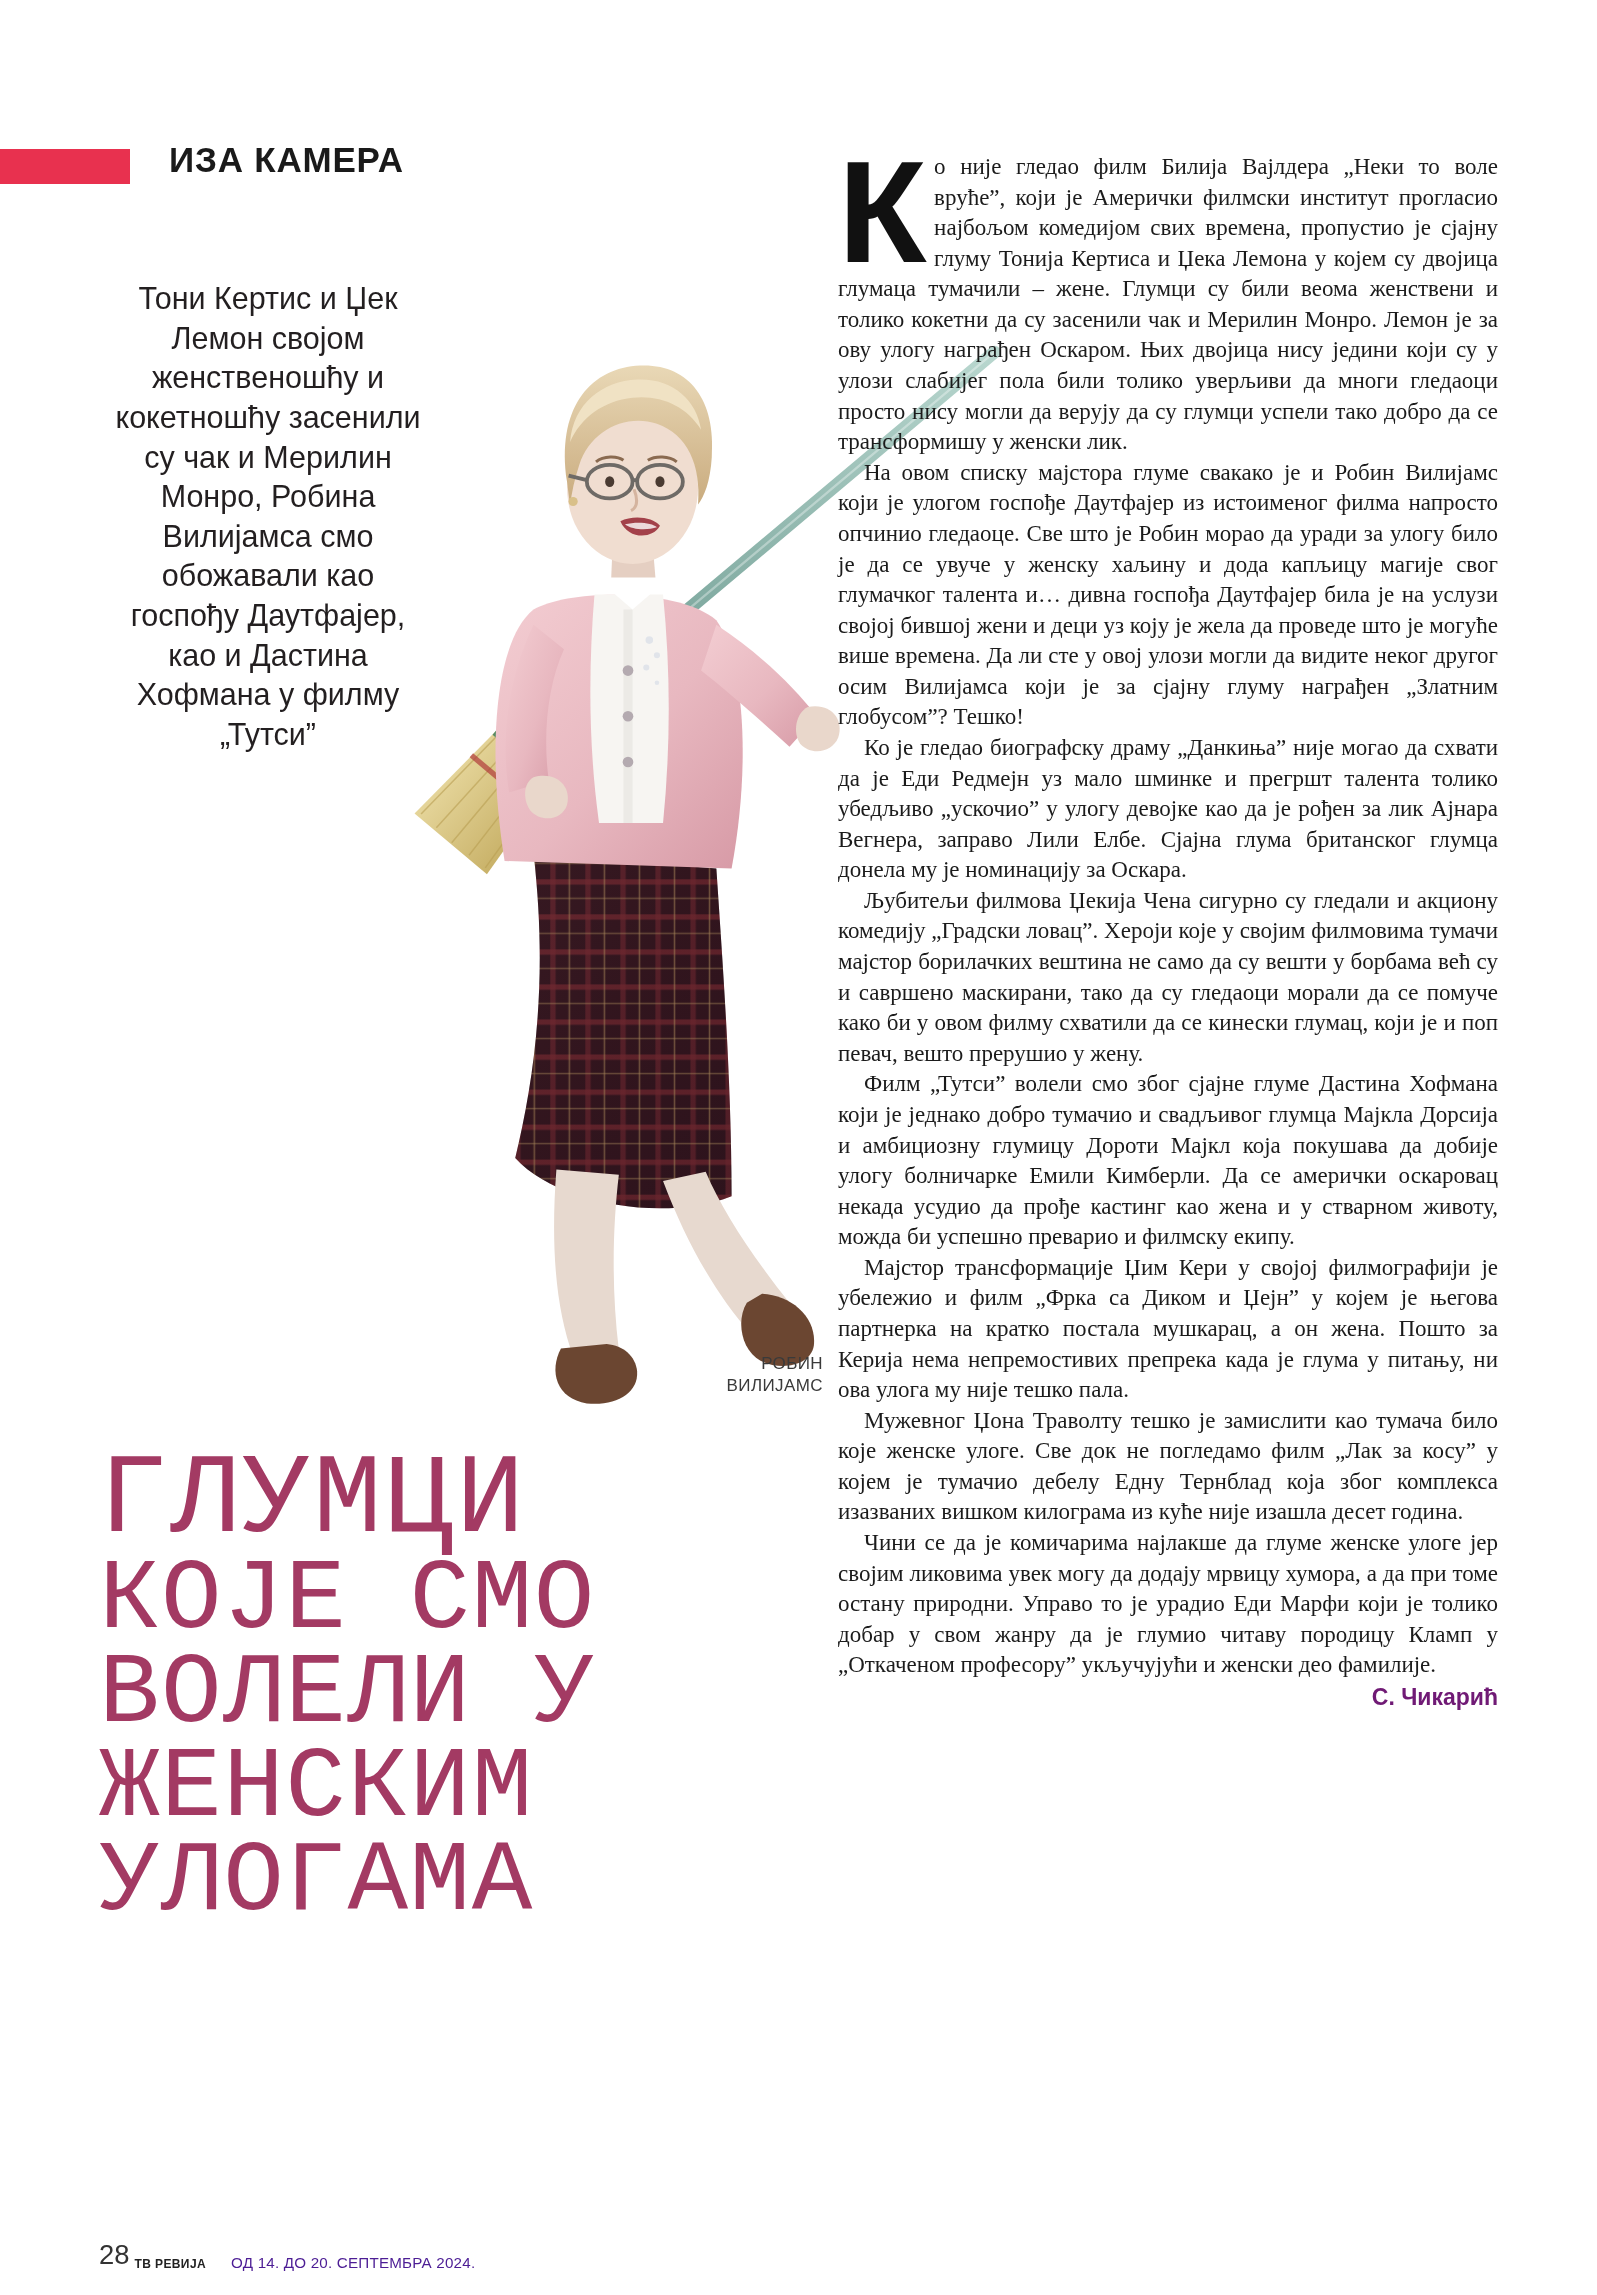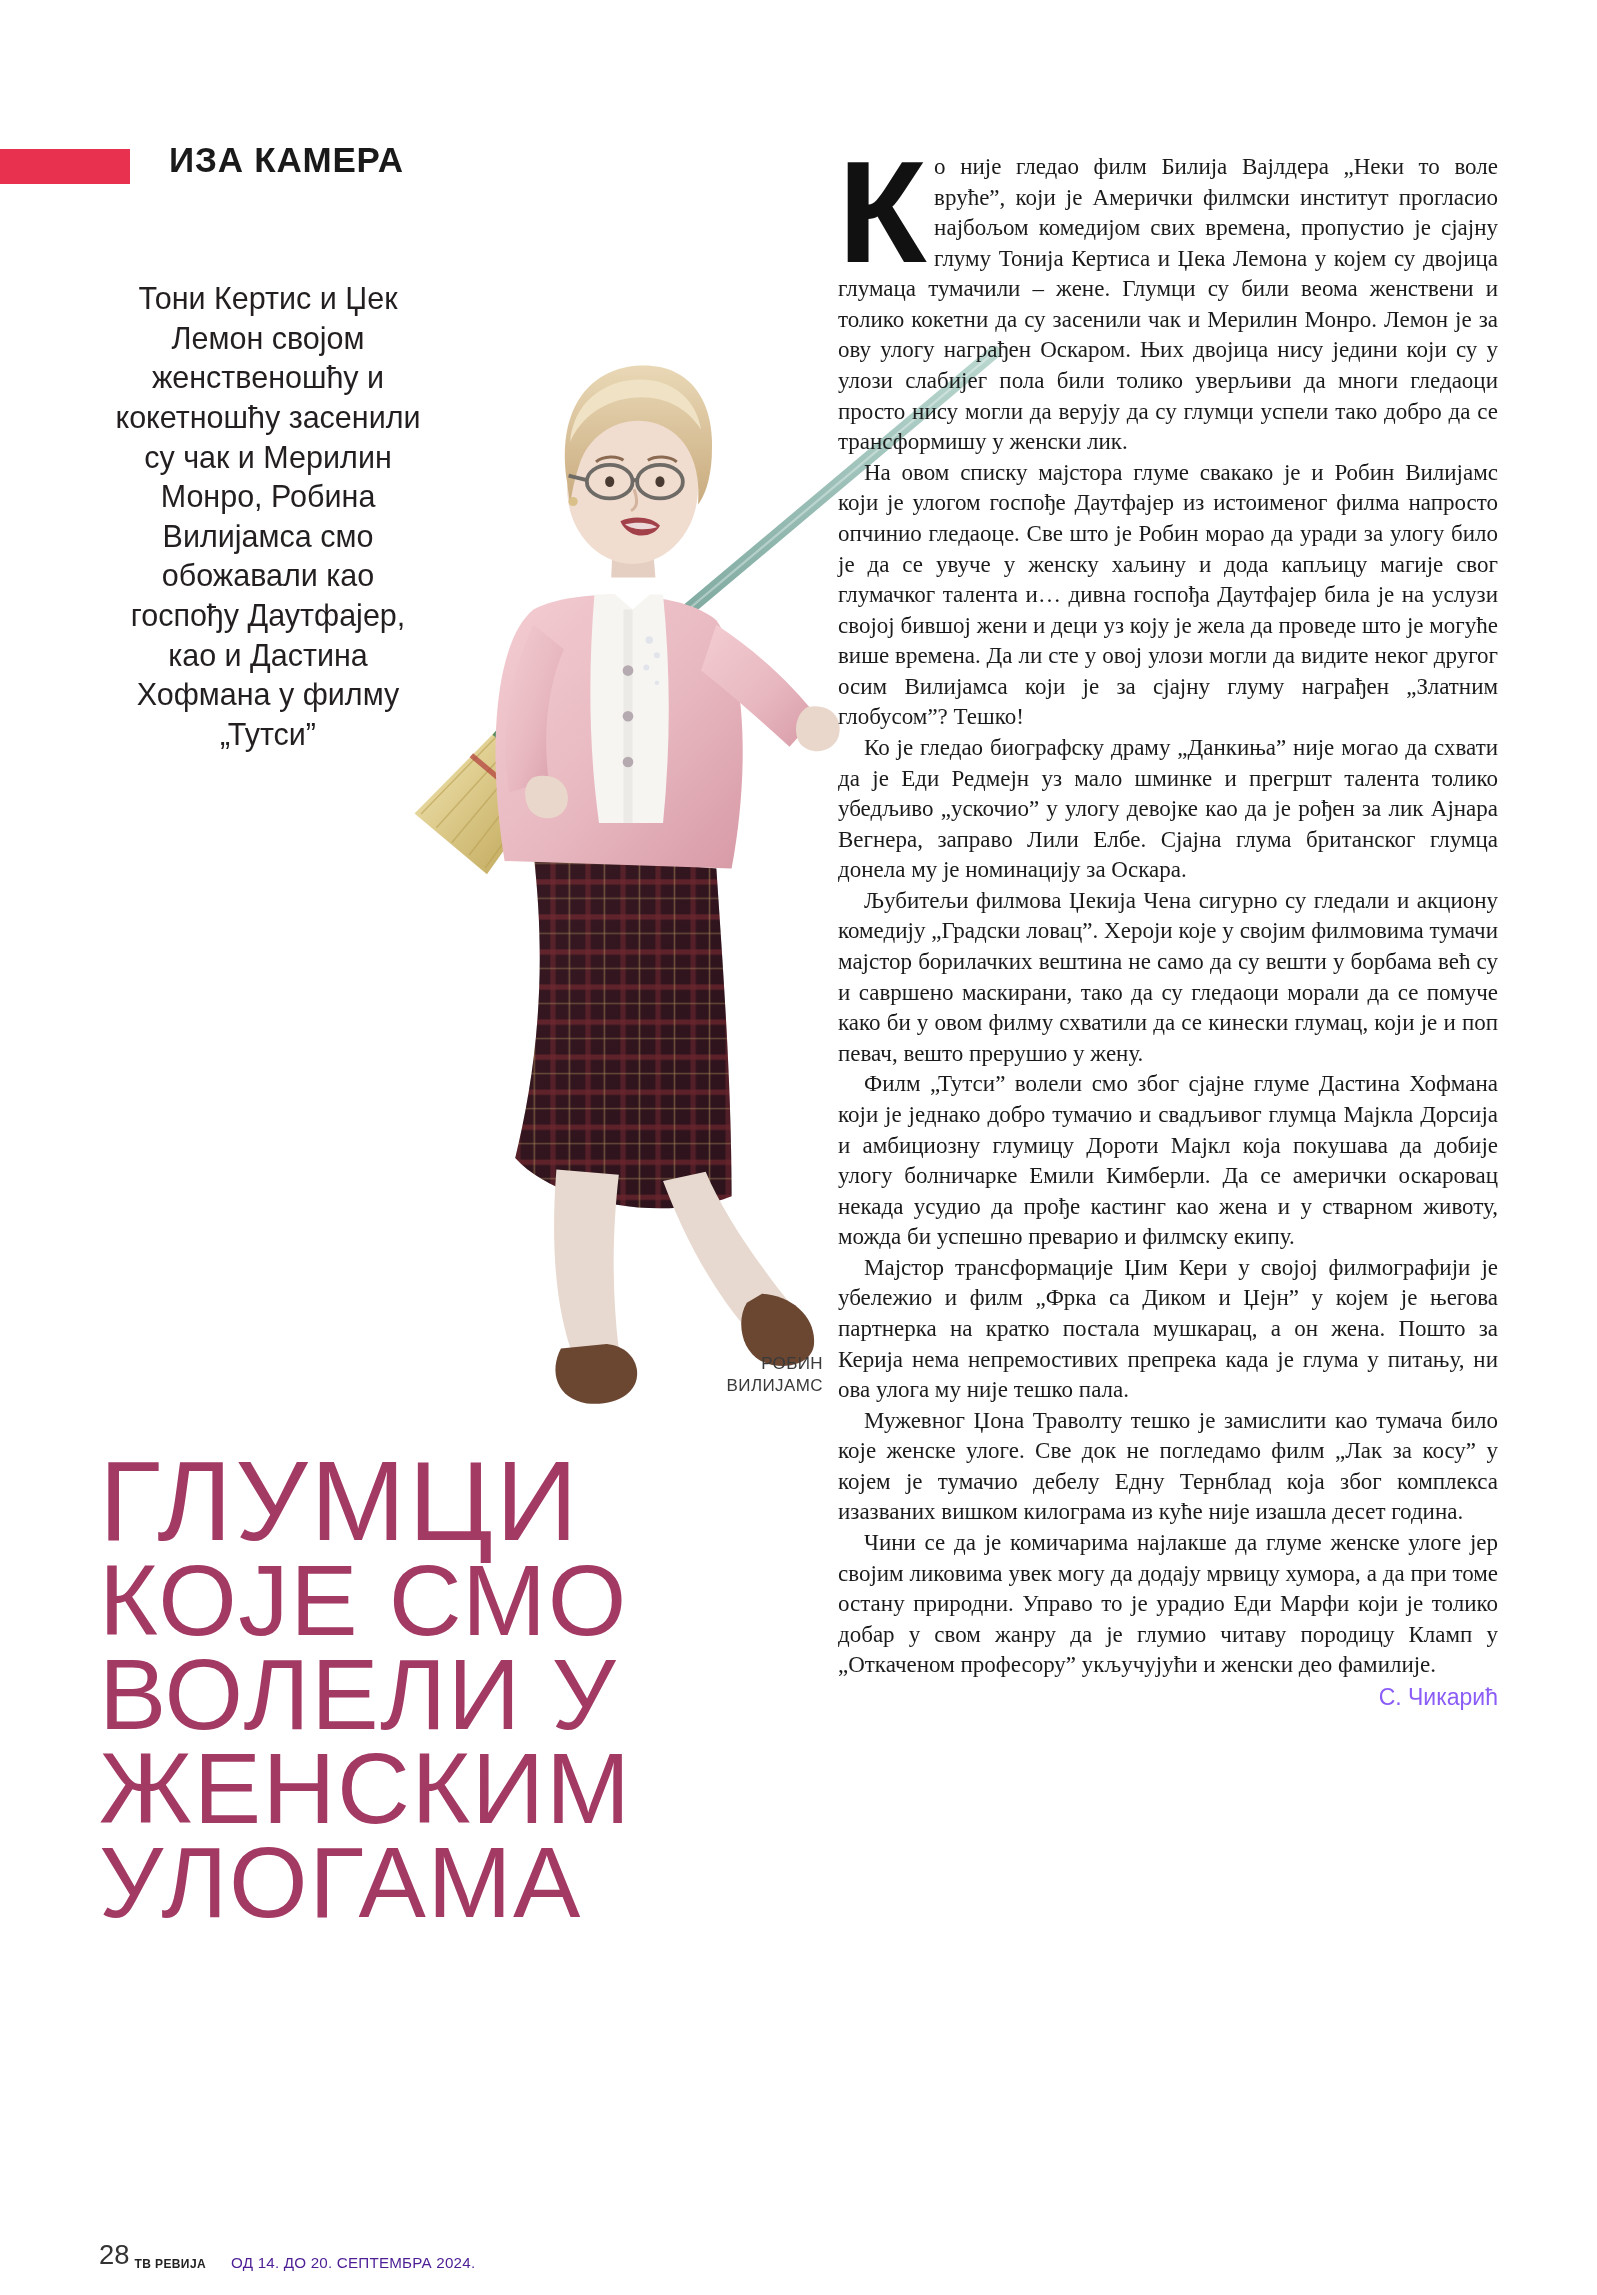--- a/index.html
+++ b/index.html
@@ -64,21 +64,21 @@
     color: #3a3a3a;
     z-index: 5;
   }
 
   
   .bigtitle {
     position: absolute;
     left: 99px; top: 1448px;
     width: 732px;
     color: #a33a63;
-    font-family: Liberation Sans, sans-serif;
+    font-family: Liberation Mono, monospace;
     font-weight: 300;
     z-index: 6;
   }
   .bigtitle .l {
     display: block;
     font-size: 101px;
     line-height: 0.93;
     letter-spacing: 1.5px;
     white-space: nowrap;
   }
@@ -104,24 +104,24 @@
     font-size: 145px;
     line-height: 0.72;
     margin: 7.6px 7.6px 0 0;
     color: #111;
   }
 
   
   .sign {
     text-align: right;
     font-family: "Liberation Sans", sans-serif;
-    font-weight: normal;
+    font-weight: bold;
     font-size: 23px;
     margin-top: 1.5px;
-    color: #8b5cf6;
+    color: #701a75;
   }
 
   
   .footer {
     position: absolute;
     left: 99px; top: 2239px;
     display: flex; align-items: flex-end; gap: 5px;
     z-index: 8;
   }
   .footer .pg {

